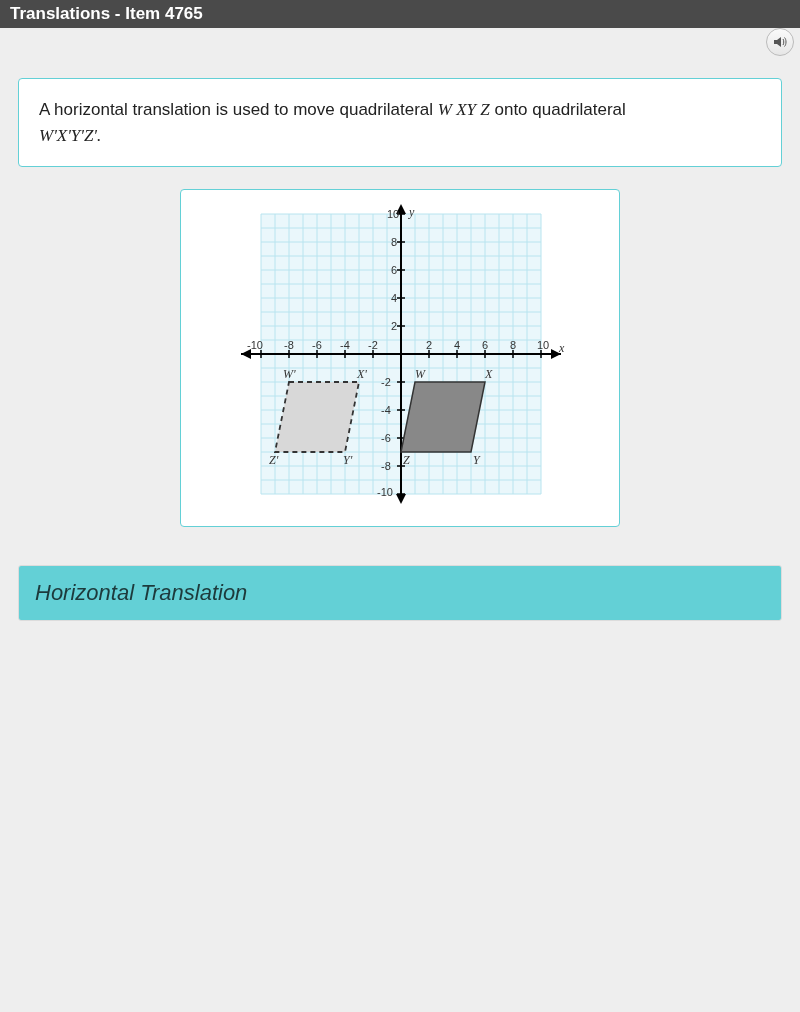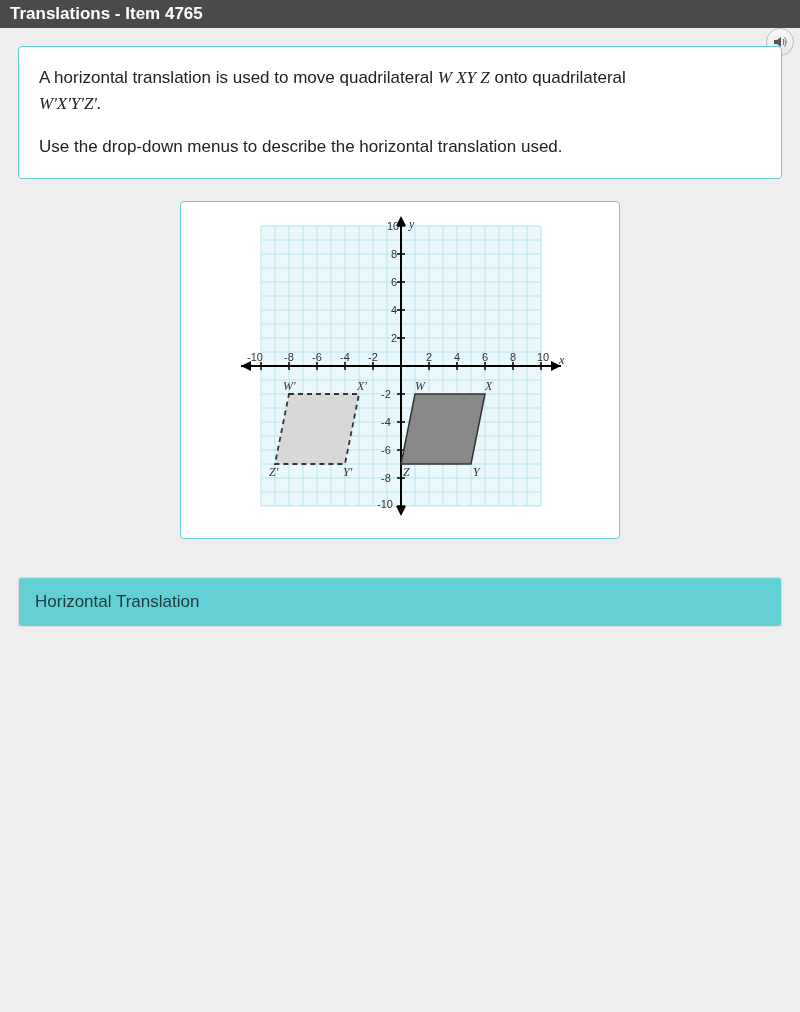--- a/index.html
+++ b/index.html
@@ -14,21 +14,21 @@
   .header-bar {
     background: #4a4a4a;
     color: #fff;
     font-weight: bold;
     font-size: 17px;
     padding: 5px 10px;
     height: 28px;
     display: flex;
     align-items: center;
   }
-  .content { padding: 18px; position: relative; }
+  .content { padding: 18px; position: relative; margin-top: 32px; }
   .audio-btn {
     position: absolute;
     top: 28px;
     right: 6px;
     width: 28px; height: 28px;
     border-radius: 50%;
     background: linear-gradient(#fafafa,#e6e6e6);
     border: 1px solid #bbb;
     display: flex; align-items: center; justify-content: center;
     cursor: pointer;
@@ -73,22 +73,23 @@
   .answer-card {
     margin-top: 38px;
     border: 1px solid #dcdcdc;
     border-radius: 3px;
     overflow: hidden;
     background:#fff;
   }
   .answer-head {
     background: #63d0d6;
     color: #1d3a3c;
-    font-size: 17px;
+    font-size: 22px;
     padding: 14px 16px;
+    font-style: italic;
   }
   .answer-body {
     padding: 22px 16px;
     font-size: 17px;
     display: flex;
     align-items: center;
     gap: 6px;
     flex-wrap: wrap;
   }
   .dropdown {
@@ -135,21 +136,20 @@
 </div>
 
 <div class="content">
 
   <div class="prompt-box">
     <p>
       <span>A horizontal translation is used to move quadrilateral </span><span class="math-i">W XY Z</span><span> onto quadrilateral </span>
       <br>
       <span class="math-i">W'X'Y'Z'.</span>
     </p>
-    <p style="margin-top:18px">Use the drop-down menus to describe the horizontal translation used.</p>
   </div>
 
   <div class="graph-panel">
     <svg width="400" height="300" viewBox="0 0 400 300">
 
       <rect x="60" y="10" width="280" height="280" fill="#eaf7fb"></rect>
 
       <g stroke="#b8e4ef" stroke-width="1">
         <line x1="60" y1="10" x2="60" y2="290"></line>
           <line x1="74" y1="10" x2="74" y2="290"></line>

